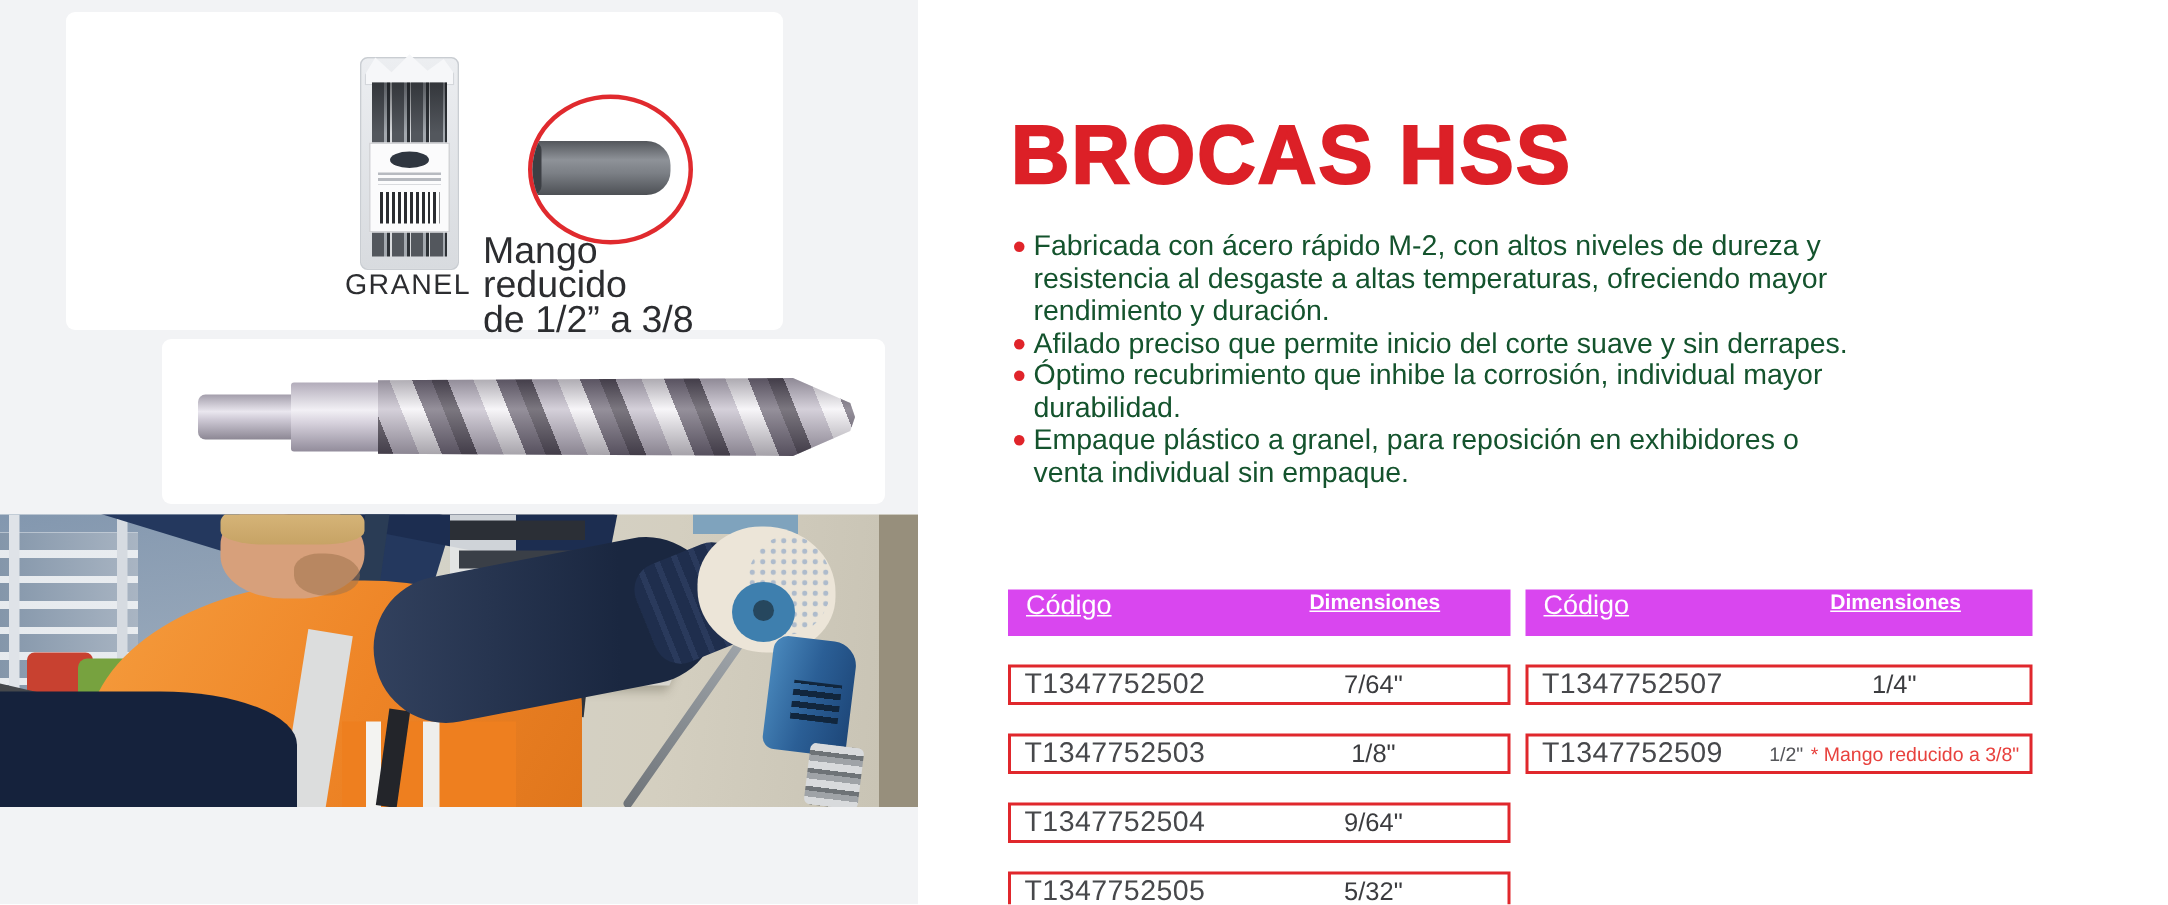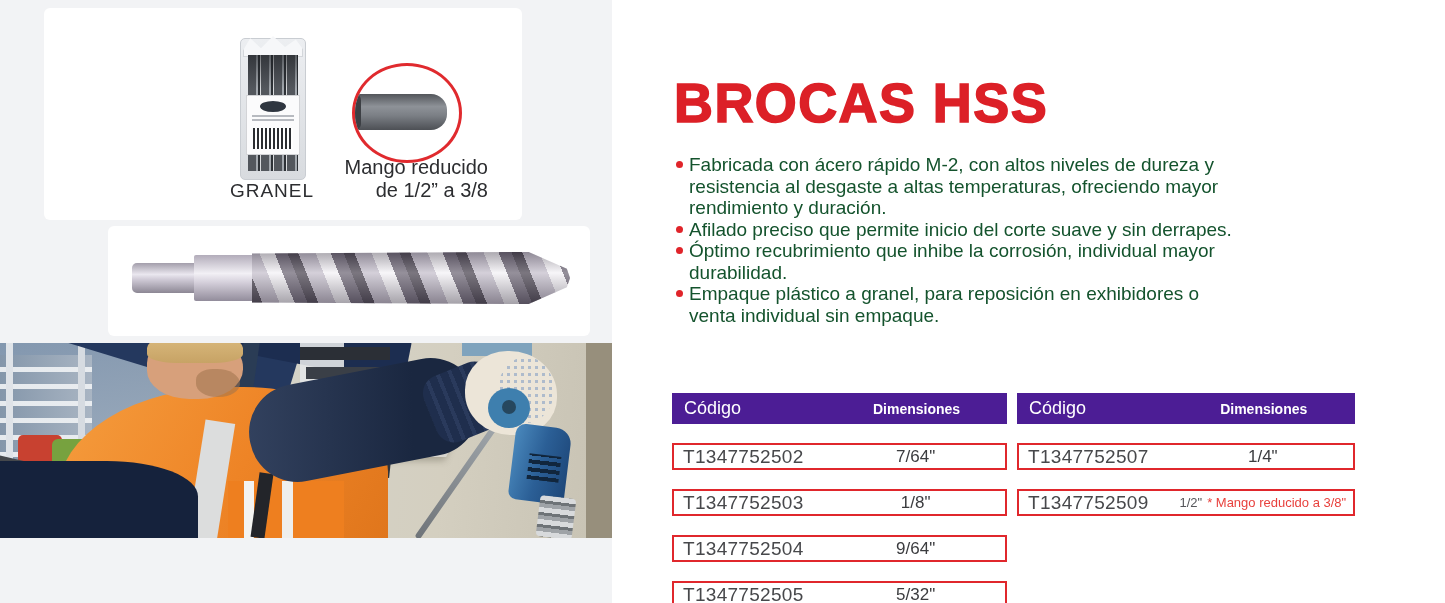--- a/index.html
+++ b/index.html
@@ -25,21 +25,21 @@
   .label-barcode{height:21px;margin:5px 6px 0;background:repeating-linear-gradient(90deg,#2b2d31 0 2px,#ffffff 2px 4px);}
   .granel{position:absolute;left:224px;top:180px;width:96px;text-align:center;font-size:19px;
        letter-spacing:1px;color:#2c2d30;}
 
   
   .circle{position:absolute;left:352px;top:63px;width:104px;height:94px;border:3px solid #e02a2e;border-radius:50%;
        background:#ffffff;overflow:hidden;}
   .shank-cyl{position:absolute;left:-6px;top:28px;width:98px;height:36px;border-radius:0 16px 16px 0;
        background:linear-gradient(180deg,#53565b,#8e9298 35%,#7b7f85 60%,#4d5055);}
   .shank-cap{position:absolute;left:-6px;top:28px;width:12px;height:36px;background:#3c3f44;border-radius:0 6px 6px 0;}
-  .shank-caption{position:absolute;left:322px;top:156px;width:166px;text-align:right;font-size:20px;line-height:23px;
+  .shank-caption{position:absolute;left:322px;top:156px;width:166px;text-align:left;font-size:25px;line-height:23px;
        color:#2c2d30;white-space:pre-line;}
 
   
   .drill{position:absolute;left:130px;top:246px;width:442px;height:80px;}
   .d-shank{position:absolute;left:2px;top:17px;width:64px;height:30px;border-radius:5px 2px 2px 5px;
        background:linear-gradient(180deg,#a39eab,#eae7ef 38%,#cfcad6 55%,#8c8794);}
   .d-step{position:absolute;left:64px;top:9px;width:60px;height:46px;border-radius:2px;
        background:linear-gradient(180deg,#b2acba,#f2f0f5 40%,#d7d2dd 58%,#928c9b);}
   .d-flutes{position:absolute;left:122px;top:6px;width:318px;height:52px;
        background:linear-gradient(180deg,rgba(55,50,62,.38),rgba(255,255,255,.28) 40%,rgba(55,50,62,.42)),
@@ -110,21 +110,21 @@
        letter-spacing:1.5px;-webkit-text-stroke:1.6px #dc2027;transform:scaleX(.98);transform-origin:left top;}
   .features{position:absolute;left:676px;top:154px;width:700px;list-style:none;margin:0;padding:0;}
   .feature{position:relative;padding-left:13px;font-size:19px;line-height:21.5px;color:#14532d;}
   .dot{position:absolute;left:0;top:7px;width:7px;height:7px;border-radius:50%;background:#e0242a;}
   .ftext{white-space:pre-line;}
 
   
   .table{position:absolute;top:393px;}
   .t-left{left:672px;width:335px;}
   .t-right{left:1017px;width:338px;}
-  .thead{height:31px;background:#4c1d95;display:flex;align-items:center;color:#ffffff;}
+  .thead{height:31px;background:#d946ef;display:flex;align-items:flex-start;color:#ffffff;text-decoration:underline;}
   .th-code{flex:0 0 46%;padding-left:12px;font-size:18px;box-sizing:border-box;}
   .th-dim{flex:1;text-align:center;font-size:14px;font-weight:700;}
   .trow{height:27px;margin-top:19px;border:2px solid #e0272c;background:#ffffff;display:flex;align-items:center;box-sizing:border-box;}
   .td-code{flex:0 0 46%;padding-left:9px;font-size:19px;color:#47484b;letter-spacing:.3px;box-sizing:border-box;}
   .td-dim{flex:1;text-align:center;font-size:17px;color:#3b3c3f;}
   .note-cell{display:flex;align-items:center;justify-content:center;gap:5px;}
   .dim-small{font-size:13px;color:#55565a;}
   .dim-note{font-size:13px;color:#e8413d;}
 </style>
 </head>

